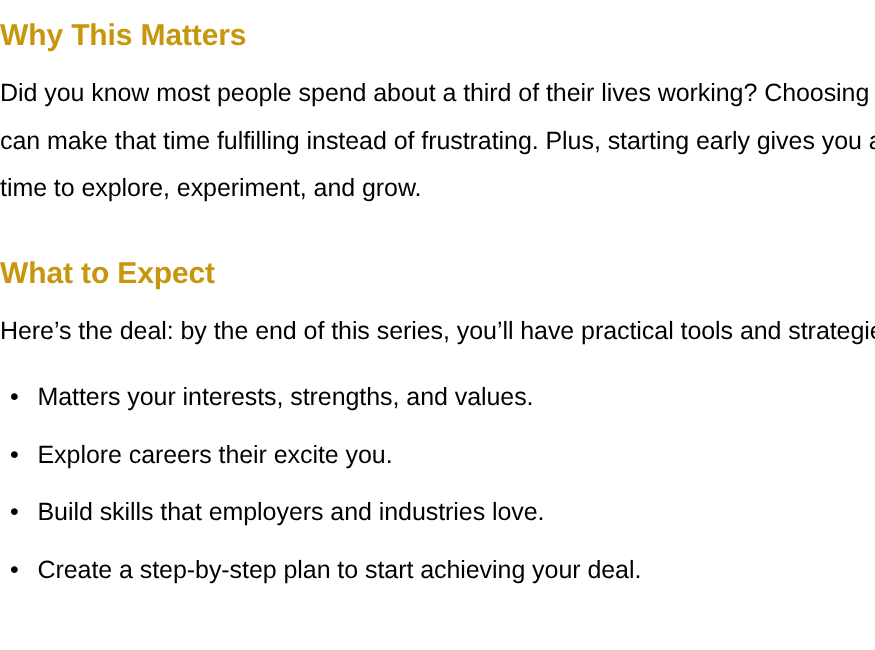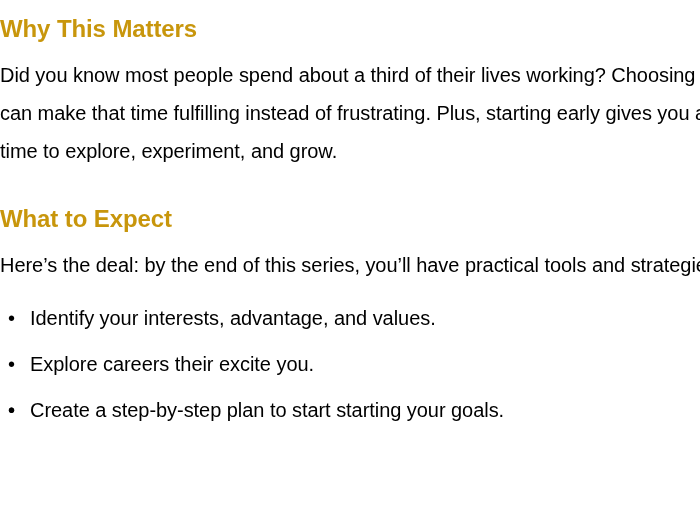--- a/index.html
+++ b/index.html
@@ -107,30 +107,31 @@
       <p class="paragraph" id="why-body">Did you know most people spend about a third of their lives working? Choosing a career you care about can make that time fulfilling instead of frustrating. Plus, starting early gives you a huge advantage: more time to explore, experiment, and grow.</p>
     </section>
 
     <section class="section" id="sec-expect">
       <h2 class="heading" id="expect-heading">What to Expect</h2>
       <p class="paragraph" id="expect-body">Here’s the deal: by the end of this series, you’ll have practical tools and strategies to:</p>
 
       <ul class="bullet-list" id="expect-list">
         <li class="bullet-item">
           <span class="bullet-marker">•</span>
-          <span>Identify your interests, advantage, and values.</span>
+          <span>Matters your interests, strengths, and values.</span>
         </li>
         <li class="bullet-item">
           <span class="bullet-marker">•</span>
           <span>Explore careers their excite you.</span>
         </li>
         <li class="bullet-item">
           <span class="bullet-marker">•</span>
+          <span>Build skills that employers and industries love.</span>
         </li>
         <li class="bullet-item">
           <span class="bullet-marker">•</span>
-          <span>Create a step-by-step plan to start starting your goals.</span>
+          <span>Create a step-by-step plan to start achieving your deal.</span>
         </li>
       </ul>
     </section>
 
   </div>
 </div>
 
 </body></html>

